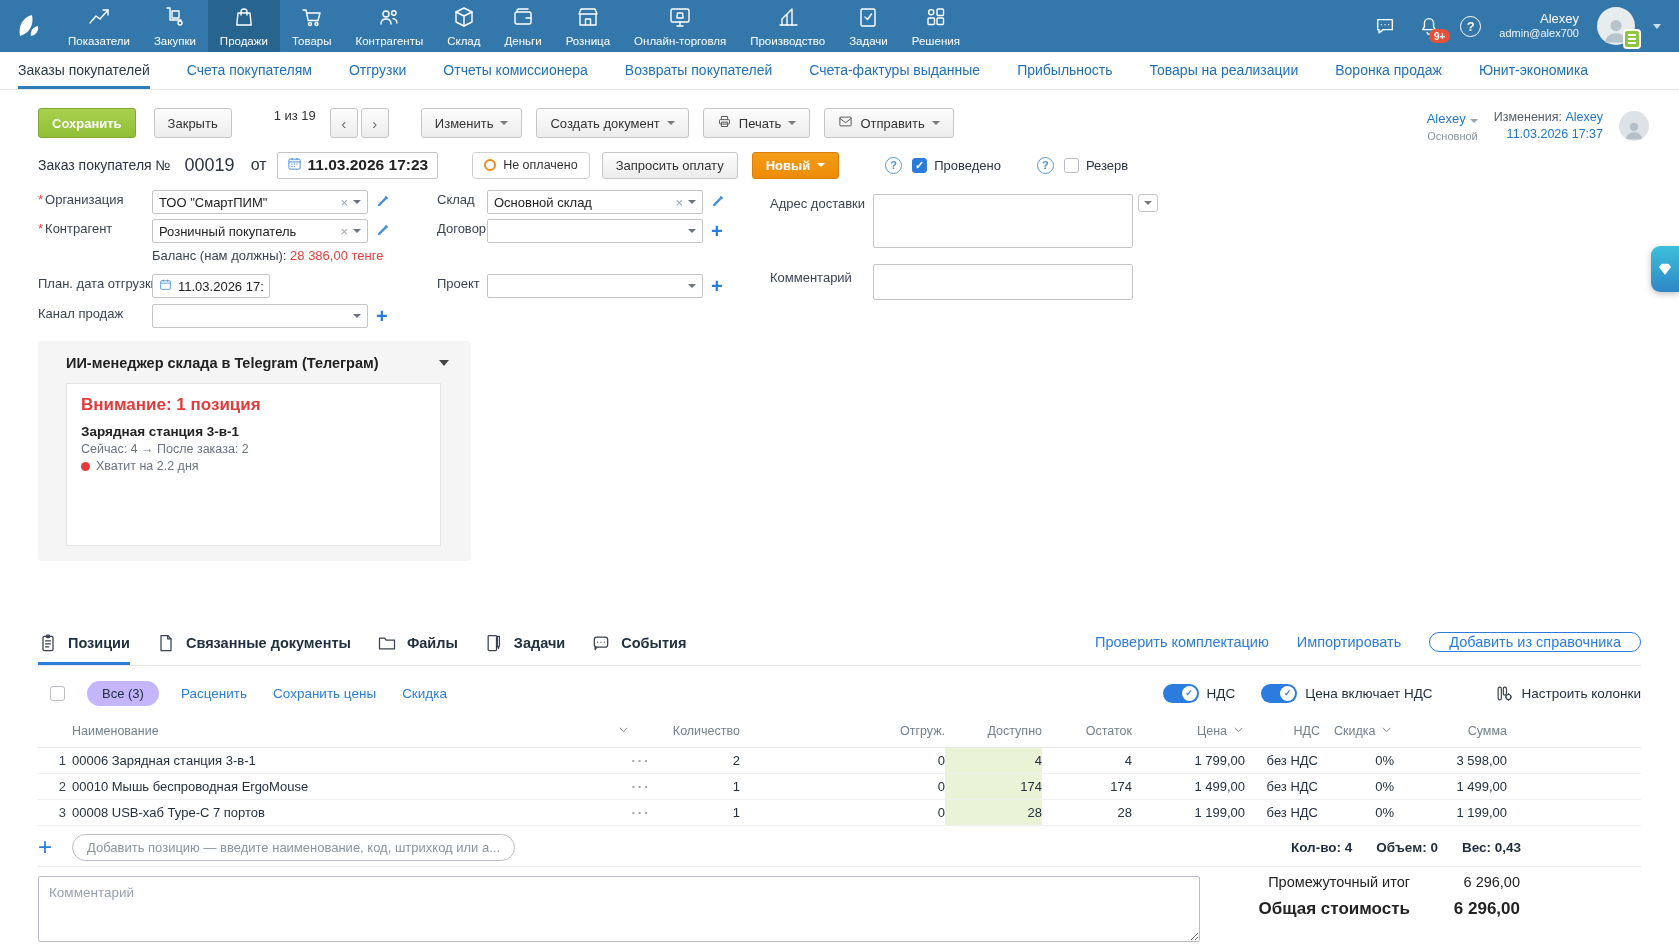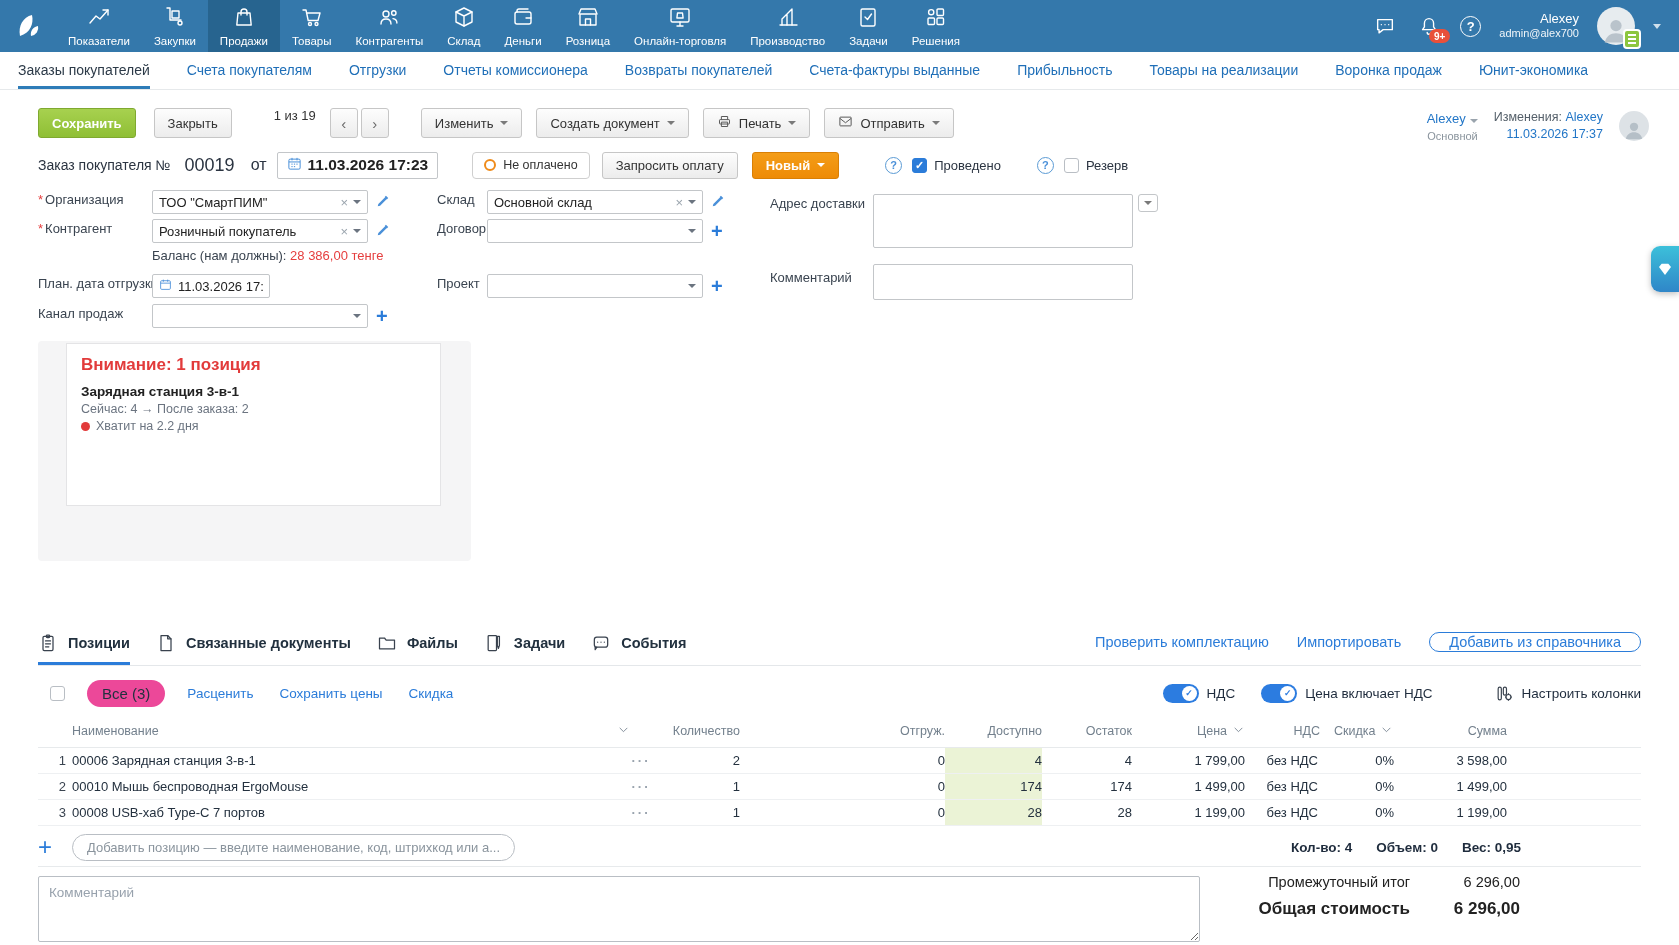--- a/index.html
+++ b/index.html
@@ -151,21 +151,21 @@
   .stab.active { border-bottom-color:#2b7cd9; }
   .stab svg { width:20px; height:20px; stroke:#39424e; fill:none; stroke-width:1.5; stroke-linecap:round; stroke-linejoin:round; }
   .sec-links { margin-left:auto; display:flex; align-items:center; gap:28px; padding-bottom:6px; }
   .blue-link { color:#2b7cd9; font-size:14.5px; cursor:pointer; white-space:nowrap; }
   .outline-btn { height:20px; border:1.5px solid #2b7cd9; border-radius:16px; background:#fff;
     color:#2b7cd9; font-size:14.5px; padding:0 19px; display:flex; align-items:center; cursor:pointer; white-space:nowrap; }
 
   
   #filterrow { position:absolute; top:676px; left:38px; right:38px; height:34px;
     display:flex; align-items:center; }
-  .pill { background:#ec4899; border-radius:14px; padding:5px 15px; font-size:15px; color:#22313f;
+  .pill { background:#c4b5fd; border-radius:14px; padding:5px 15px; font-size:13px; color:#22313f;
     margin:0 22px 0 22px; cursor:pointer; }
   .flink { color:#2b7cd9; font-size:13.5px; margin-right:26px; cursor:pointer; }
   .toggles { margin-left:auto; display:flex; align-items:center; }
   .toggle { width:36px; height:19px; border-radius:10px; background:#2c7ce0; position:relative;
     cursor:pointer; margin-right:8px; }
   .toggle .knob { position:absolute; top:2px; right:2px; width:15px; height:15px; border-radius:50%;
     background:#fff; display:flex; align-items:center; justify-content:center; font-size:9px; color:#2c7ce0; }
   .knob::after { content:"✓"; font-weight:bold; }
   .tog-label { font-size:13.5px; color:#1f2c3d; margin-right:26px; }
   .cols-setting { display:flex; align-items:center; gap:8px; margin-left:36px; cursor:pointer; }
@@ -550,20 +550,24 @@
     <textarea class="tarea" style="position: absolute; top: 74px; left: 835px; width: 260px; height: 36px;"></textarea>
   </div>
 
   <div id="gift-tab">
     <svg viewBox="0 0 24 24">
         <path d="M7 4h10l4 5-9 12L3 9z"></path>
       </svg>
   </div>
 
   <div id="ai-widget">
+    <div class="aiw-head">
+      <span class="aiw-title">ИИ-менеджер склада в Telegram (Телеграм)</span>
+      <span class="caret-dark"></span>
+    </div>
     <div class="aiw-card">
       <div class="aiw-warn">Внимание: 1 позиция</div>
       <div class="aiw-prod">Зарядная станция 3-в-1</div>
       <div class="aiw-stock">Сейчас: 4 → После заказа: 2</div>
       <div class="aiw-days">
         <span class="red-dot"></span>
         <span>Хватит на 2.2 дня</span>
       </div>
     </div>
   </div>
@@ -725,21 +729,21 @@
       <div></div>
     </div>
   </div>
 
   <div id="addrow">
     <span class="plus-add"></span>
     <input class="add-input" type="text" placeholder="Добавить позицию — введите наименование, код, штрихкод или а..." style="">
     <div class="mini-totals">
       <span>Кол-во: 4</span>
       <span>Объем: 0</span>
-      <span>Вес: 0,95</span>
+      <span>Вес: 0,43</span>
     </div>
   </div>
   <div id="row-divider"></div>
 
   <div id="footer-comment">
     <textarea placeholder="Комментарий" style=""></textarea>
   </div>
   <div id="footer-totals">
     <div class="ft-row">
       <span class="ft-label">Промежуточный итог</span>

